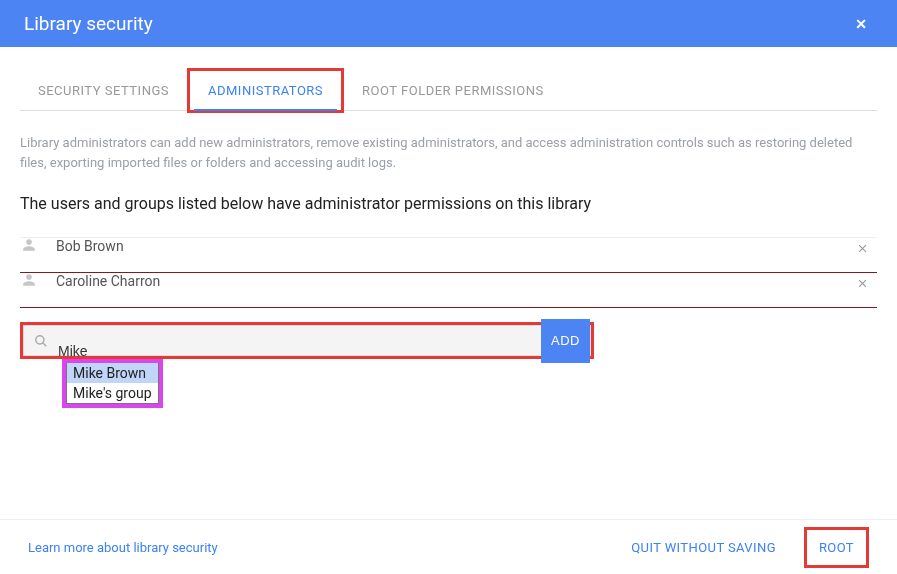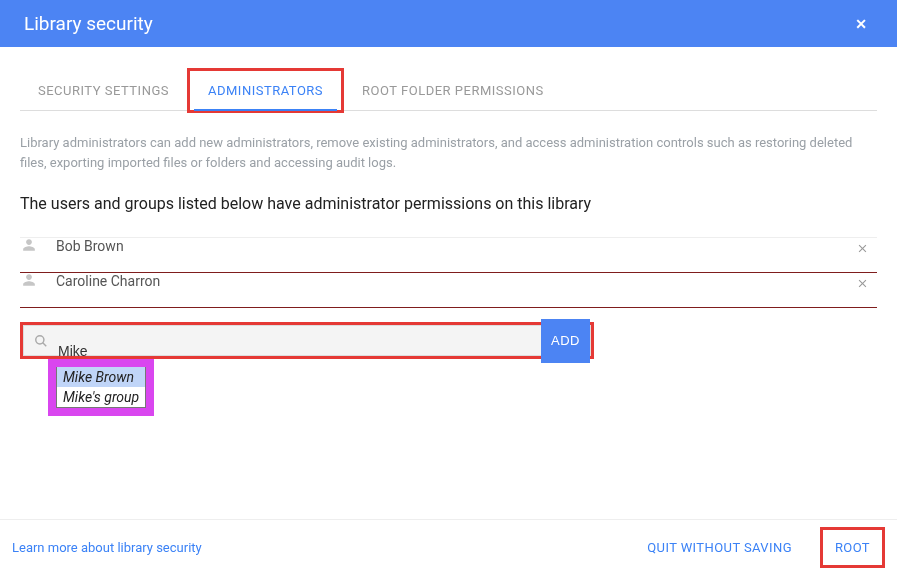--- a/index.html
+++ b/index.html
@@ -143,25 +143,24 @@
       border: none;
       height: 44px;
       padding: 0 10px;
       font-size: 13px;
       letter-spacing: 0.5px;
       cursor: pointer;
     }
     .dropdown {
       position: absolute;
       top: 37px;
-      left: 28px;
-      border: 8px solid #d946ef;
+      left: 42px;
+      border: 4px solid #d946ef;
       background: #fff;
       min-width: 96px;
-      font-style: italic;
     }
     .dropdown-inner {
       border: 1px solid #767676;
       border-top: none;
     }
     .dropdown-item {
       padding: 2px 6px;
       font-size: 14px;
       color: #222;
       cursor: pointer;
@@ -172,21 +171,21 @@
     }
     .footer {
       position: absolute;
       bottom: 0;
       left: 0;
       right: 0;
       height: 55px;
       border-top: 1px solid #eee;
       display: flex;
       align-items: center;
-      padding: 0 12px;
+      padding: 0 28px;
     }
     .learn-link {
       color: #3b82f6;
       font-size: 13px;
       cursor: pointer;
     }
     .footer-spacer {
       flex: 1;
     }
     .quit-button {

